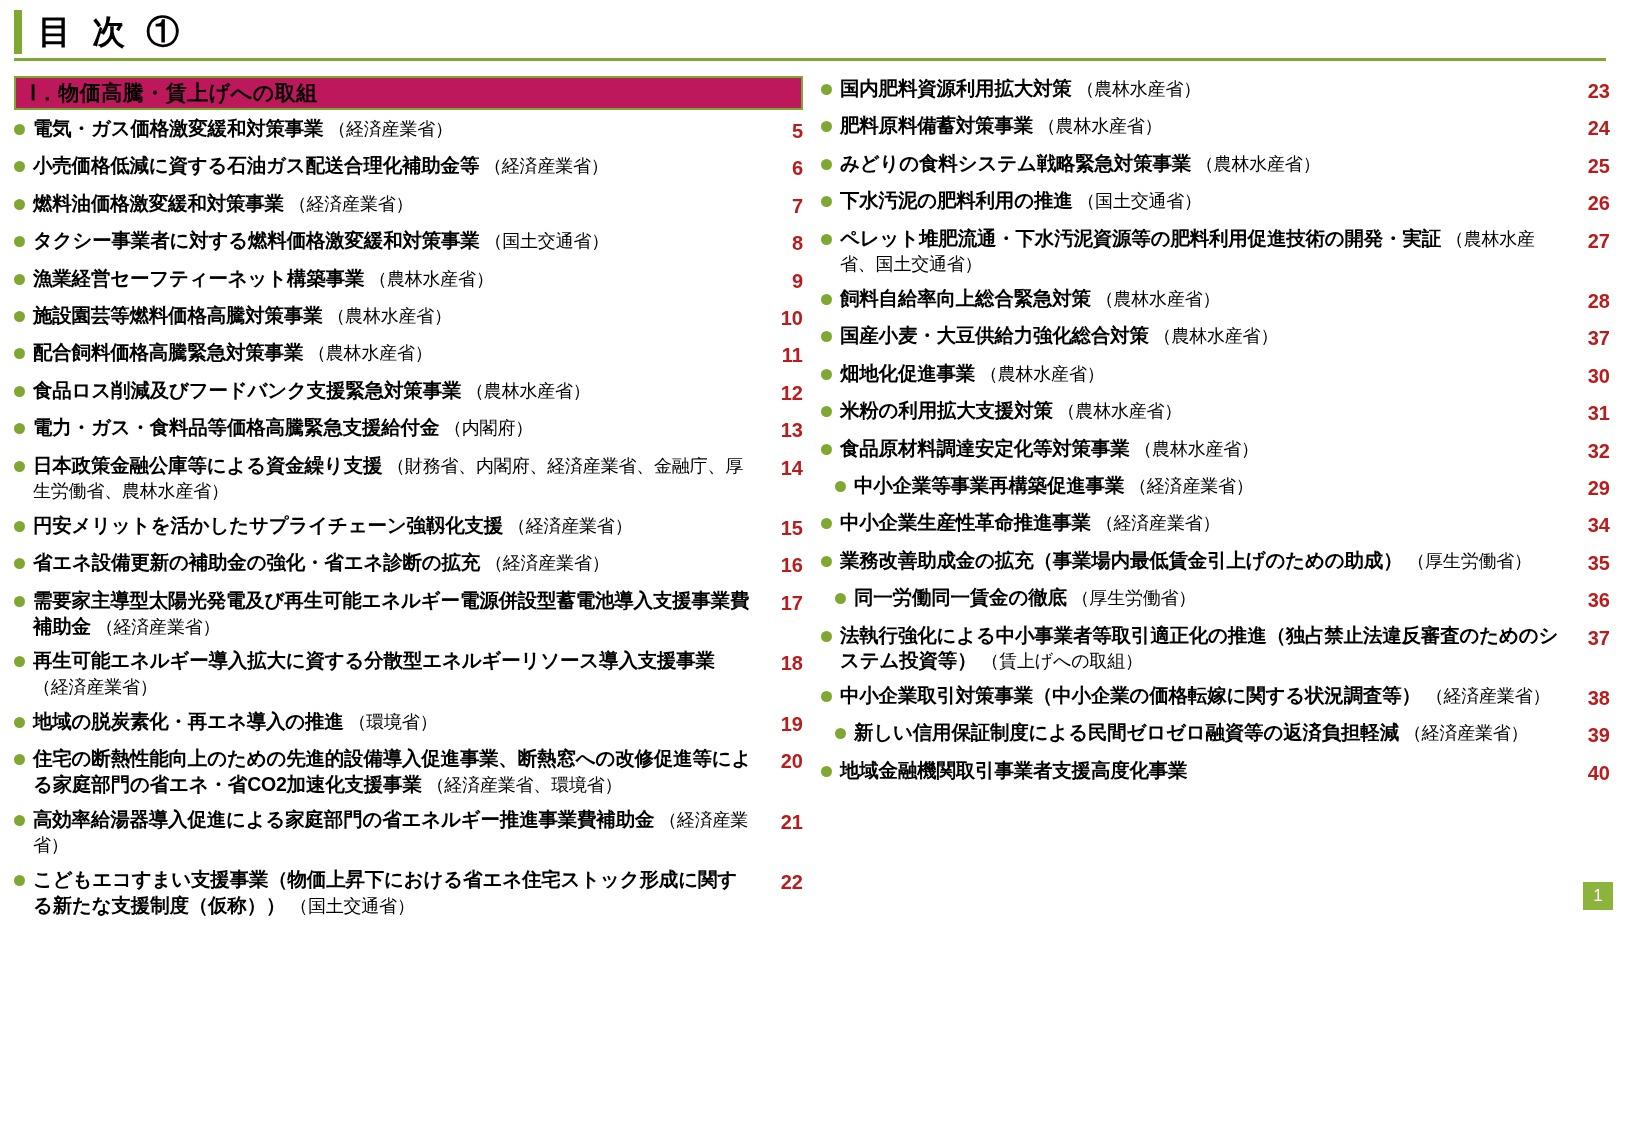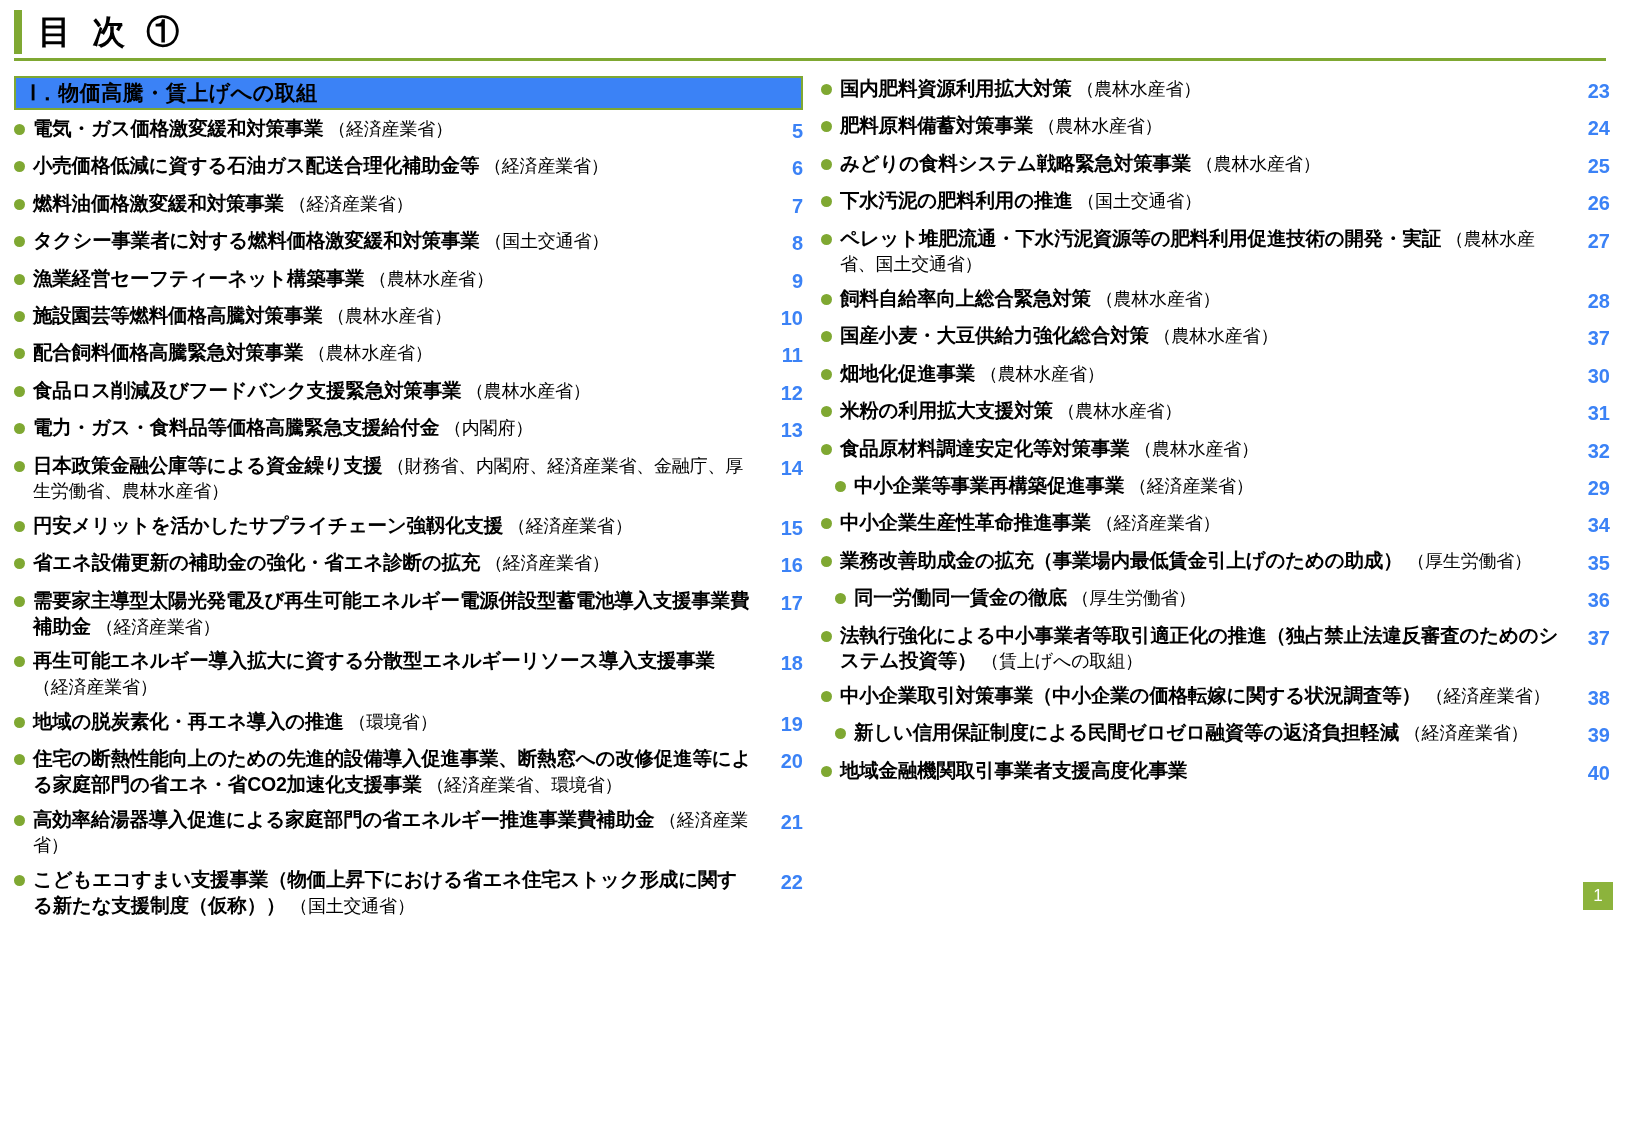--- a/index.html
+++ b/index.html
@@ -58,21 +58,21 @@
     left: 14px;
     width: 1596px;
     display: flex;
     gap: 18px;
   }
   .col {
     width: 789px;
   }
   .section-title {
     border: 2px solid #7fa832;
-    background: #3b82f6;
+    background: #be185d;
     height: 34px;
     display: flex;
     align-items: center;
     padding-left: 14px;
     box-sizing: border-box;
     font-size: 21px;
     font-weight: bold;
     letter-spacing: 0.5px;
     margin-bottom: 6px;
   }
@@ -102,21 +102,21 @@
     font-weight: normal;
     font-size: 18px;
     text-align: center;
   }
   .entry-page {
     flex: 0 0 auto;
     width: 42px;
     text-align: right;
     font-size: 20px;
     font-weight: bold;
-    color: #3b82f6;
+    color: #b91c1c;
     margin-top: 2px;
   }
   .col-right .entry-page {
     width: 44px;
   }
   .entry.indent .bullet {
     margin-left: 14px;
   }
   
   .page-badge {

